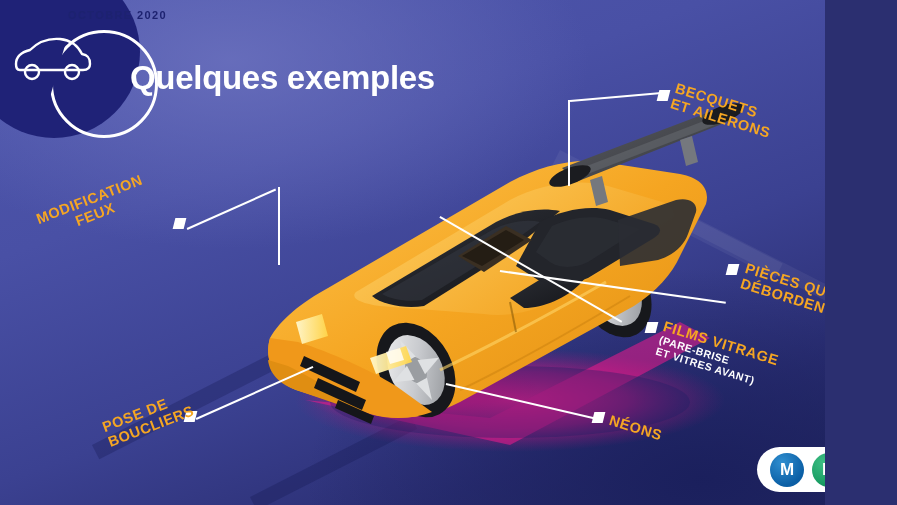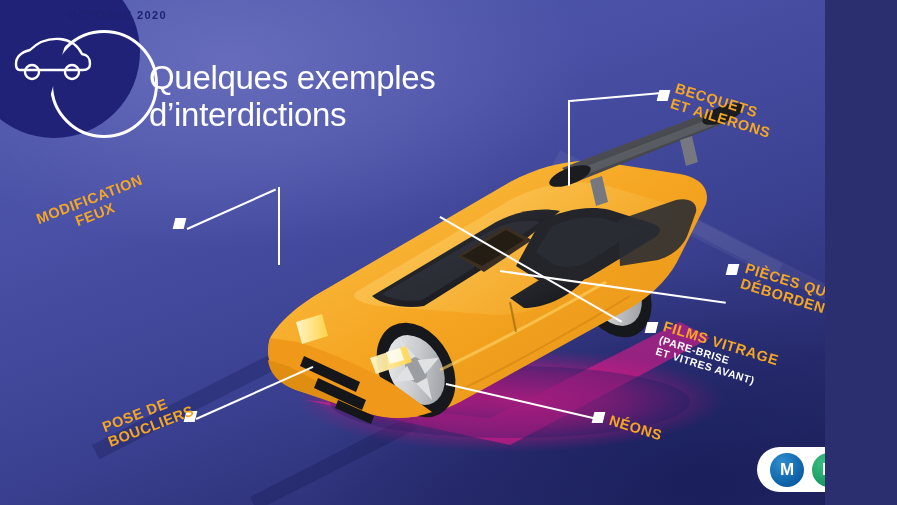--- a/index.html
+++ b/index.html
@@ -40,22 +40,22 @@
   #kicker {
     position:absolute; left:68px; top:9px;
     font-size:11px; font-weight:bold; letter-spacing:1.4px; color:#1d2270;
   }
   #eyebrow {
     position:absolute; left:130px; top:33px;
     font-size:21px; font-weight:400; color:#ffffff; letter-spacing:.2px;
   }
   #headline {
     position:absolute; left:130px; top:60px;
-    font-size:33px; font-weight:normal; color:#ffffff;
-    line-height:1.12; letter-spacing:-.3px;margin-left:19px;
+    font-size:33px; font-weight:bold; color:#ffffff;
+    line-height:1.12; letter-spacing:-.3px;
   }
 
   
   .callout { position:absolute; }
   .callout .txt {
     position:absolute; white-space:nowrap;
     font-weight:bold; color:#f5a623; letter-spacing:.6px;
     line-height:1.12; text-transform:uppercase;
   }
   .callout .sub {
@@ -218,21 +218,20 @@
   <div id="badge-ring"></div>
   <svg id="car-icon" viewBox="0 0 84 62">
     <path d="M8 36 C8 28 14 24 22 22 C30 14 40 10 52 11 C62 12 70 18 74 26 C80 27 82 30 82 36 C82 40 79 42 75 42 L12 42 C9 42 8 40 8 36 Z" fill="none" stroke="#ffffff" stroke-width="2.4" stroke-linejoin="round"></path>
     <circle cx="24" cy="44" r="7" fill="none" stroke="#ffffff" stroke-width="2.4"></circle>
     <circle cx="64" cy="44" r="7" fill="none" stroke="#ffffff" stroke-width="2.4"></circle>
   </svg>
 
   <div id="kicker">OCTOBRE 2020</div>
   <div id="headline">
     <div>Quelques exemples</div>
-    <div>d’interdictions</div>
   </div>
 
   <div class="callout">
     <div class="leader v" style="left:278px; top:187px; height:78px;"></div>
     <div class="leader" style="left:187px; top:228px; width:97px; transform:rotate(-24deg);"></div>
     <div class="dot" style="left:174px; top:218px;"></div>
     <div class="txt" style="left:34px; top:212px; font-size:14.5px; transform:rotate(-21deg); transform-origin:0 0; text-align:center;">MODIFICATION<br>FEUX</div>
   </div>
 
   <div class="callout">

